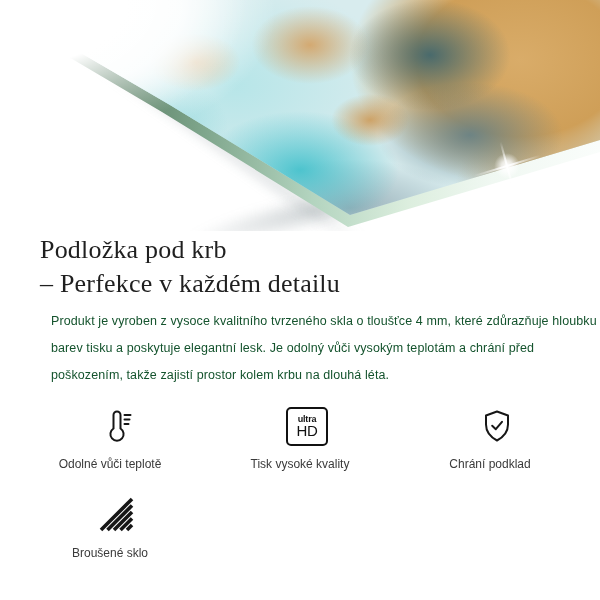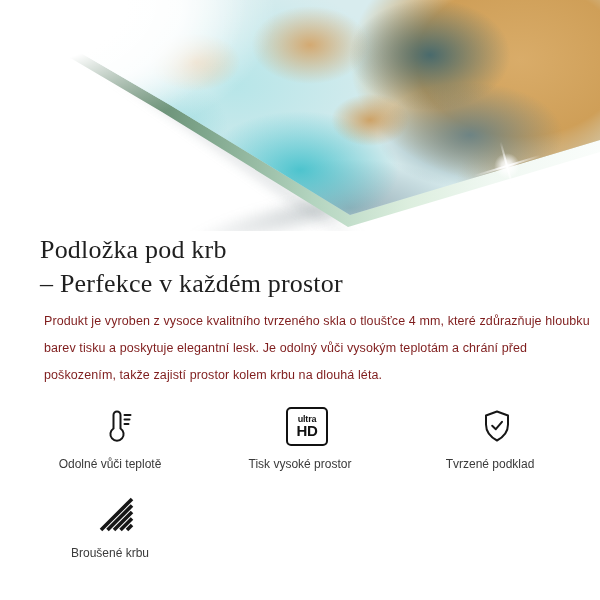--- a/index.html
+++ b/index.html
@@ -61,38 +61,38 @@
   .sparkle-small{position:absolute;left:556px;top:183px;width:16px;height:16px;pointer-events:none;
     background:radial-gradient(circle,rgba(255,255,255,0.95) 0%,rgba(255,255,255,0) 70%);}
 
   
   .content{padding:2px 40px 0 40px;}
   .title{
     margin:0;font-family:"Liberation Serif","DejaVu Serif",serif;
     font-weight:400;font-size:26px;line-height:34px;color:#1f1f1f;letter-spacing:0.2px;
   }
   .description{
-    margin:7px 0 0 4px;width:548px;
-    font-size:12.5px;line-height:27px;color:#7f1d1d;letter-spacing:0.1px;
+    margin:7px 0 0 11px;width:548px;
+    font-size:12.5px;line-height:27px;color:#14532d;letter-spacing:0.1px;
   }
 
   
   .features{
     margin-top:15px;display:flex;flex-wrap:wrap;justify-content:space-between;width:520px;
   }
   .feature{width:140px;display:flex;flex-direction:column;align-items:center;margin-bottom:22px;}
   .icon-wrap{height:44px;display:flex;align-items:center;justify-content:flex-end;padding-left:14px;}
   .feature-label{margin-top:9px;font-size:12px;color:#3a3a3a;white-space:nowrap;}
   .icon{display:block;}
   .uhd-box{
     width:38px;height:35px;border:2.6px solid #111;border-radius:5px;
     display:flex;flex-direction:column;align-items:center;justify-content:center;color:#111;
   }
   .uhd-top{font-size:9px;line-height:10px;font-weight:700;letter-spacing:-0.2px;}
-  .uhd-bottom{font-size:15px;line-height:14px;font-weight:700;letter-spacing:-0.3px;}
+  .uhd-bottom{font-size:15px;line-height:14px;font-weight:400;letter-spacing:-0.3px;}
 </style>
 </head>
 <body>
 
 <div class="page">
 
   <div class="hero">
     <div class="shadow-edge"></div>
     <div class="shadow-corner"></div>
     <div class="glass-edge"></div>
@@ -103,21 +103,21 @@
         <div class="ray2"></div>
         <div class="core"></div>
     </div>
     <div class="sparkle-small"></div>
   </div>
 
   <div class="content">
 
     <h1 class="title">
       <span>Podložka pod krb</span><br>
-      <span>– Perfekce v každém prostor</span>
+      <span>– Perfekce v každém detailu</span>
     </h1>
 
     <p class="description">Produkt je vyroben z vysoce kvalitního tvrzeného skla o tloušťce 4 mm, které zdůrazňuje hloubku barev tisku a poskytuje elegantní lesk. Je odolný vůči vysokým teplotám a chrání před poškozením, takže zajistí prostor kolem krbu na dlouhá léta.</p>
 
     <div class="features">
 
       <div class="feature">
         <div class="icon-wrap">
           <svg class="icon" width="40" height="40" viewBox="0 0 40 40" fill="none" stroke="#161616" stroke-width="2" stroke-linecap="round">
             <path d="M16.5 9 a3.5 3.5 0 0 1 7 0 v13.5 a6.6 6.6 0 1 1 -7 0 Z"></path>
@@ -129,43 +129,43 @@
         <span class="feature-label">Odolné vůči teplotě</span>
       </div>
 
       <div class="feature">
         <div class="icon-wrap">
           <div class="uhd-box">
             <span class="uhd-top">ultra</span>
             <span class="uhd-bottom">HD</span>
           </div>
         </div>
-        <span class="feature-label">Tisk vysoké prostor</span>
+        <span class="feature-label">Tisk vysoké kvality</span>
       </div>
 
       <div class="feature">
         <div class="icon-wrap">
           <svg class="icon" width="40" height="40" viewBox="0 0 40 40" fill="none" stroke="#161616" stroke-width="2" stroke-linecap="round" stroke-linejoin="round">
             <path d="M20 5.5 L31 9.5 V18.5 C31 26.5 26.5 31 20 34.5 C13.5 31 9 26.5 9 18.5 V9.5 Z"></path>
             <path d="M15.2 19.8 L18.8 23.2 L25 15.8"></path>
           </svg>
         </div>
-        <span class="feature-label">Tvrzené podklad</span>
+        <span class="feature-label">Chrání podklad</span>
       </div>
 
 
       <div class="feature">
         <div class="icon-wrap">
           <svg class="icon" width="40" height="40" viewBox="0 0 40 40" stroke="#161616" stroke-width="3.6">
             <line x1="4" y1="35" x2="35" y2="4"></line>
             <line x1="10.5" y1="35" x2="35" y2="10.5"></line>
             <line x1="17" y1="35" x2="35" y2="17"></line>
             <line x1="23.5" y1="35" x2="35" y2="23.5"></line>
             <line x1="30" y1="35" x2="35" y2="30"></line>
           </svg>
         </div>
-        <span class="feature-label">Broušené krbu</span>
+        <span class="feature-label">Broušené sklo</span>
       </div>
 
 
     </div>
   </div>
 </div>
 
 </body></html>

